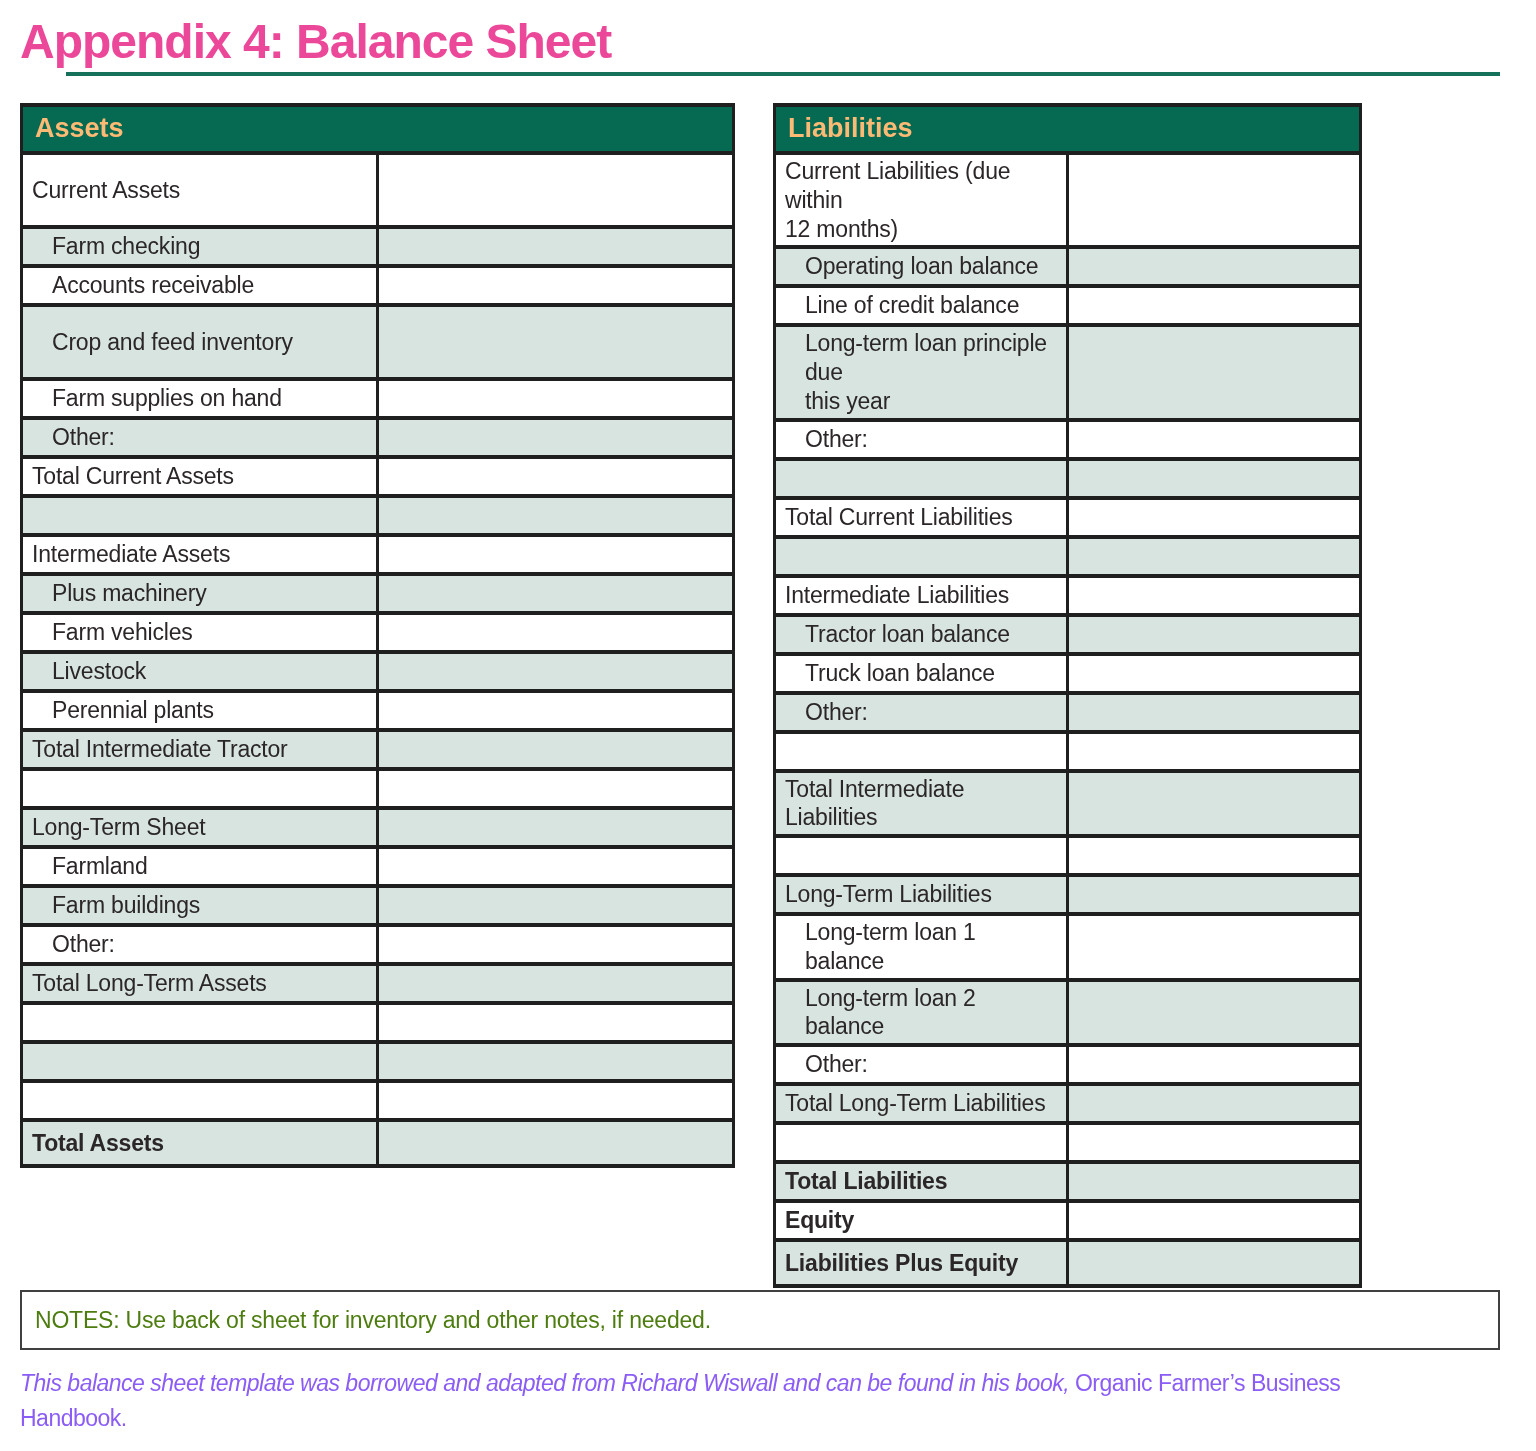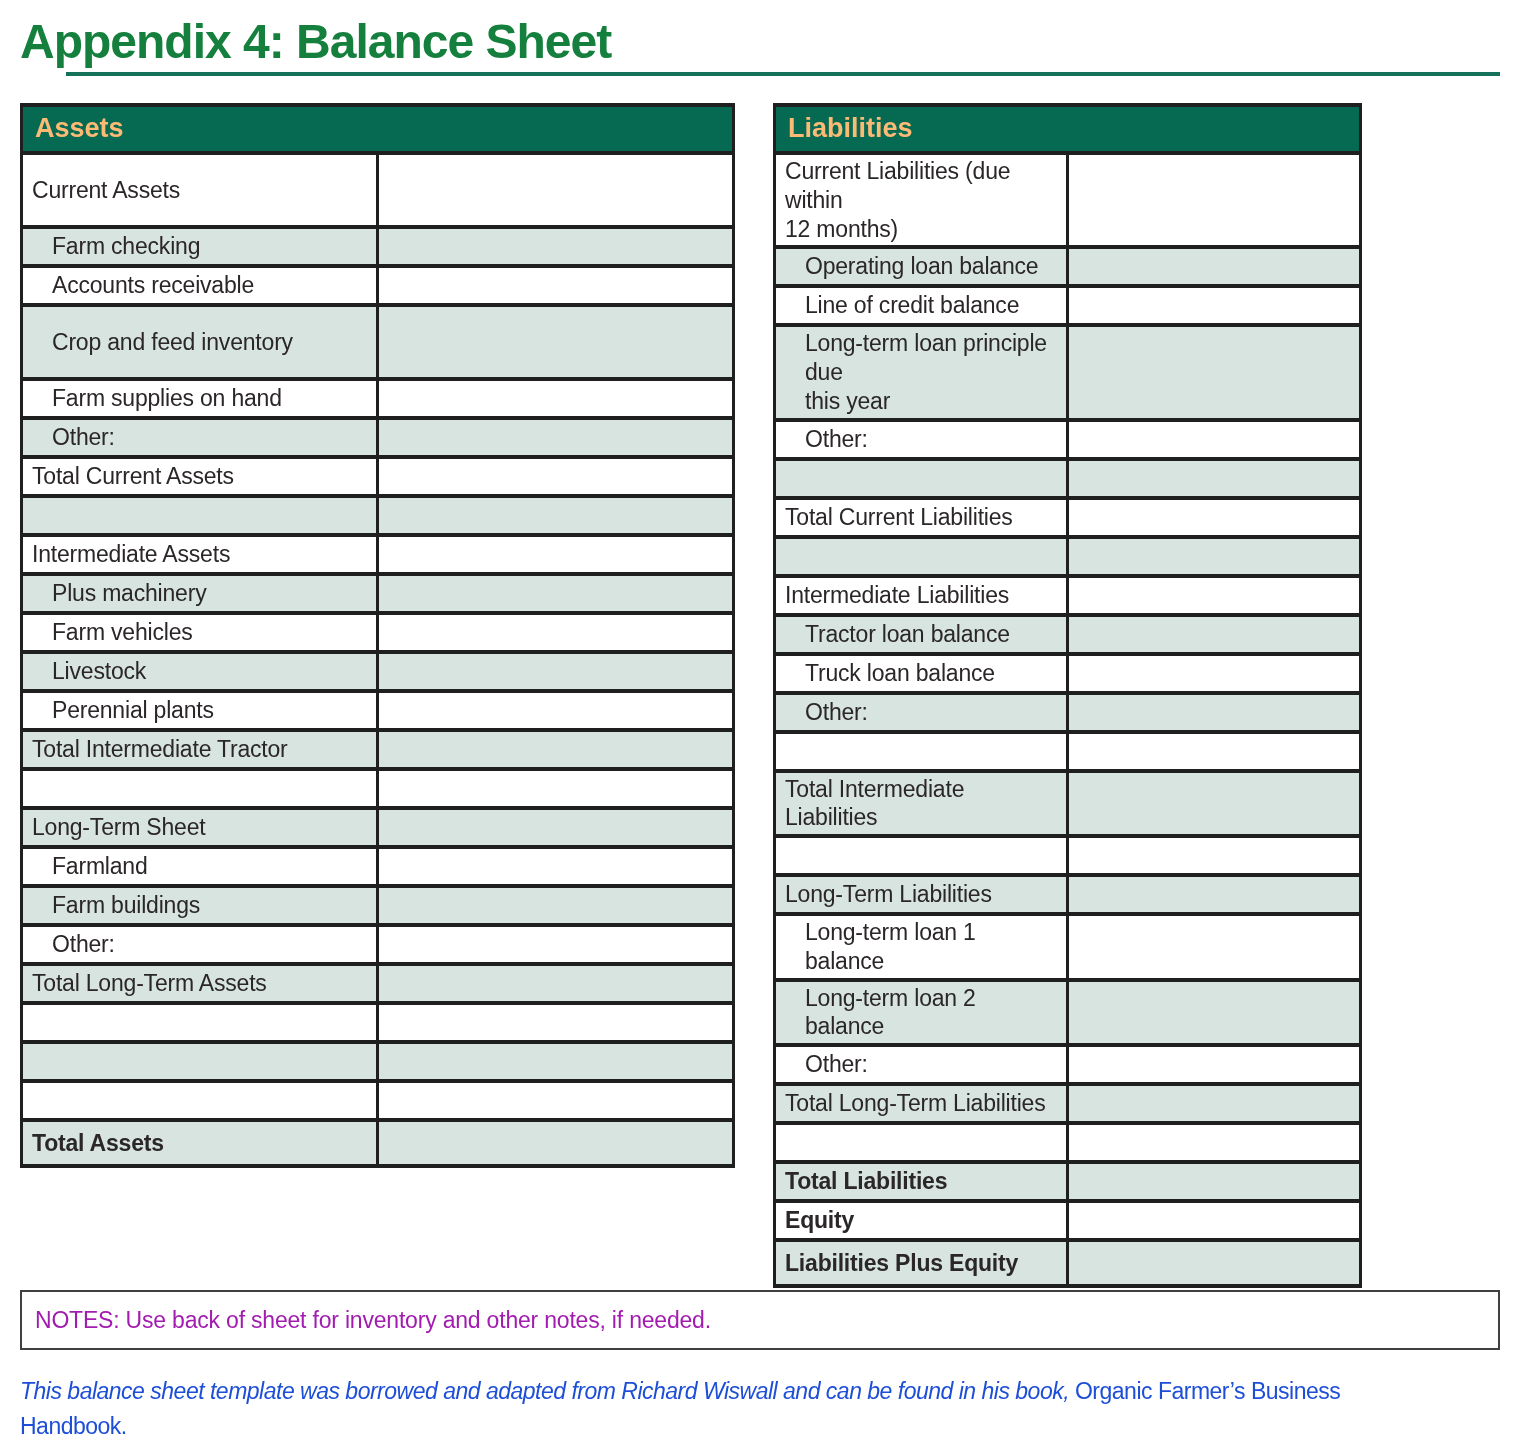--- a/index.html
+++ b/index.html
@@ -6,21 +6,21 @@
   html,body { margin:0; padding:0; }
   body {
     width: 1536px; height: 1451px; background: #ffffff;
     font-family: "Liberation Sans", sans-serif;
     color: #2b2627;
   }
   .page { padding: 14px 36px 0 20px; }
 
   h1 {
     margin: 0; font-size: 48px; font-weight: bold;
-    letter-spacing: -1px; color: #15803d; line-height: 56px;
+    letter-spacing: -1px; color: #ec4899; line-height: 56px;
   }
   .rule { height: 4px; background: #16715a; margin: 2px 0 27px 46px; }
 
   .tables { display: flex; gap: 38px; align-items: flex-start; }
 
   table.bs { border-collapse: collapse; table-layout: fixed; }
   table.assets { width: 715px; }
   table.liab   { width: 589px; }
 
   .bs th {
@@ -38,26 +38,26 @@
   .bs td.lbl { width: 50%; }
   .bs td.ind { padding-left: 29px; }
   tr.t td { height: 74px; }
   tr.l td { height: 46px; }
   tr.a td { background: #d7e4e0; }
   tr.b td { font-weight: bold; }
 
   .notes {
     border: 2px solid #404040; margin-top: 2px; height: 60px;
     display: flex; align-items: center; padding-left: 13px;
-    font-size: 23px; letter-spacing: -0.2px; color: #a21caf;
+    font-size: 23px; letter-spacing: -0.2px; color: #4d7c0f;
   }
 
   .footer {
-    margin-top: 24px; font-size: 23px; line-height: 35px;
-    letter-spacing: -0.5px; color: #1d4ed8;
+    margin-top: 16px; font-size: 23px; line-height: 35px;
+    letter-spacing: -0.5px; color: #8b5cf6;
   }
   .fline1 { white-space: nowrap; }
   .it { font-style: italic; }
 </style>
 </head>
 <body>
 
 <div class="page">
 
   <h1>Appendix 4: Balance Sheet</h1>

